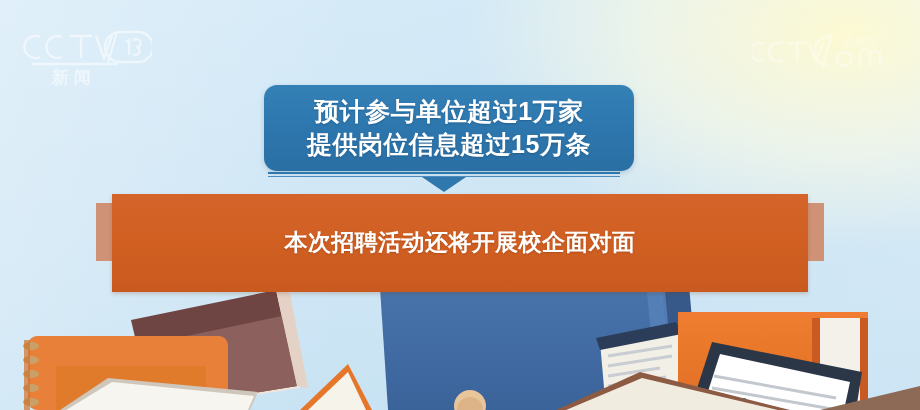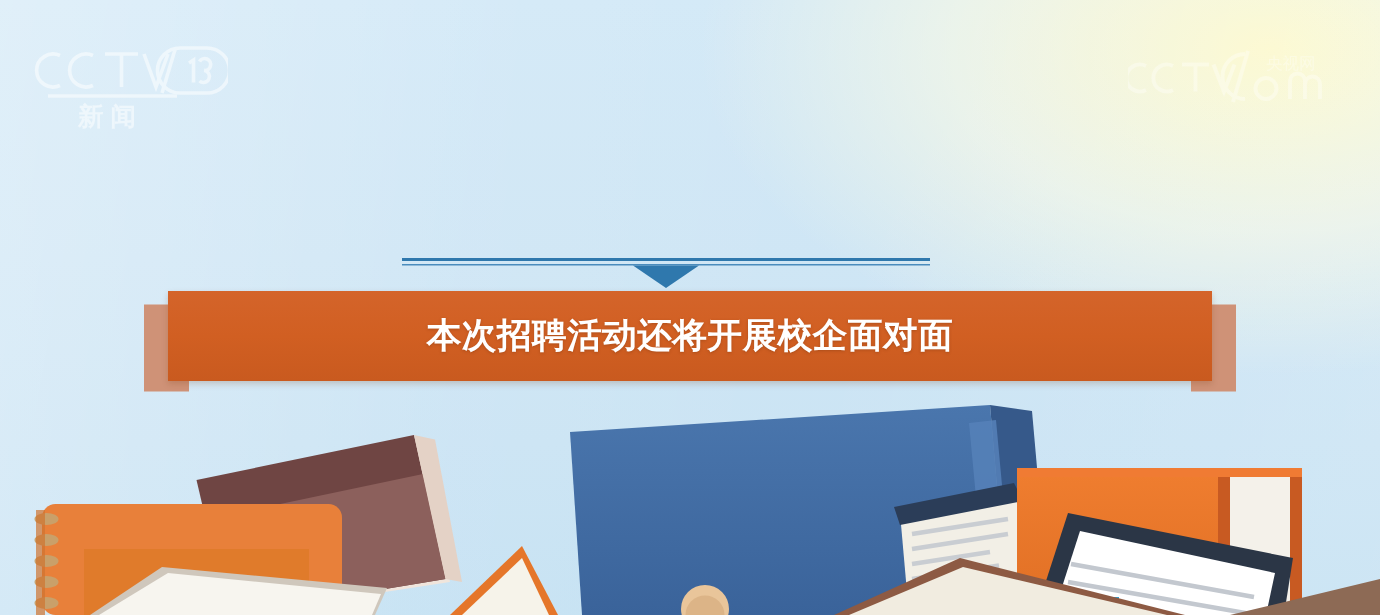--- a/index.html
+++ b/index.html
@@ -122,21 +122,21 @@
     position: absolute;
     top: 9px;
     width: 30px; height: 58px;
     background: #cf9277;
   }
   .ribbon .tail.left  { left: 0; }
   .ribbon .tail.right { right: 0; }
   .ribbon .body {
     position: absolute;
     left: 16px; top: 0;
-    width: 696px; height: 60px;
+    width: 696px; height: 98px;
     background: linear-gradient(180deg, #d4642a 0%, #d15f22 50%, #c95a1f 100%);
     box-shadow: 0 2px 4px rgba(120,60,20,0.22);
     display: flex;
     flex-direction: column;
     align-items: center;
     justify-content: center;
     gap: 1px;
   }
   .ribbon .line {
     color: #ffffff;
@@ -277,20 +277,24 @@
         <path d="M57 13 L64 31 L71 13"></path>
         <path d="M78 6 A13 13 0 1 0 78 36"></path>
         <path d="M80 4 L70 38"></path>
         <path d="M92 22 A7 7 0 1 0 92 36 A7 7 0 1 0 92 22"></path>
         <path d="M108 36 V24 A5 5 0 0 1 118 24 V36 M118 26 A5 5 0 0 1 128 26 V36"></path>
       </g>
       <text x="92" y="16" fill="#ffffff" opacity="0.8" font-family="'Liberation Sans', sans-serif" font-size="11">央视网</text>
     </svg>
   </div>
 
+  <div class="banner-blue">
+    <div class="line">预计参与单位超过1万家</div>
+    <div class="line">提供岗位信息超过15万条</div>
+  </div>
 
   <div class="connector">
     <div class="rule-a"></div>
     <div class="rule-b"></div>
     <div class="arrow"></div>
   </div>
 
   <div class="ribbon">
     <div class="tail left"></div>
     <div class="tail right"></div>

